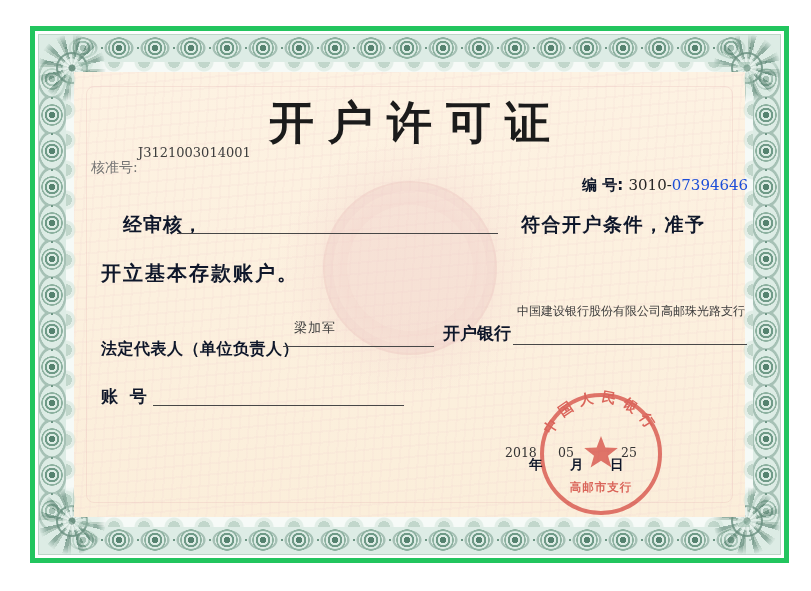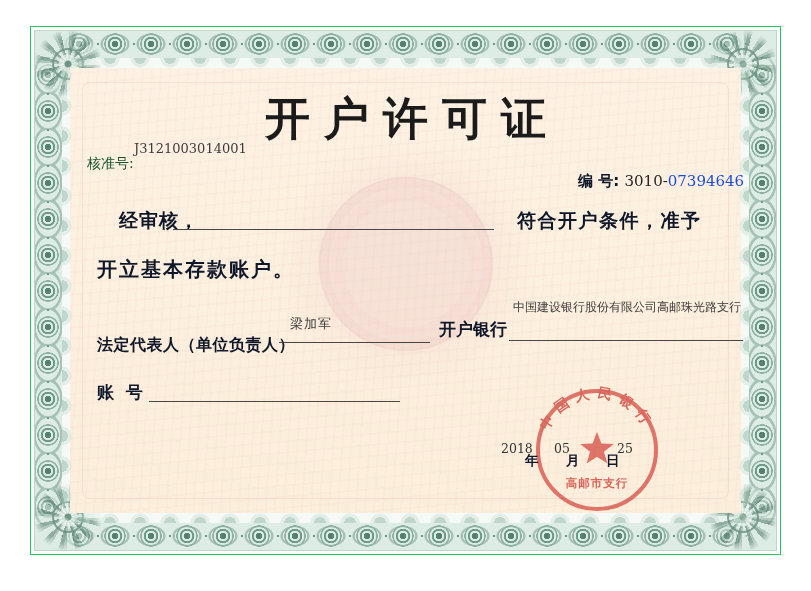--- a/index.html
+++ b/index.html
@@ -1,21 +1,21 @@
 <!DOCTYPE html>
 <html><head>
 <meta charset="utf-8">
 <style>
   html,body{margin:0;padding:0;background:#ffffff;}
   body{width:811px;height:591px;position:relative;overflow:hidden;
        font-family:"DejaVu Sans",sans-serif;color:#262626;}
 
   
   .cert{position:absolute;left:30px;top:26px;width:749px;height:527px;
-        background:#f6faf7;border:1px solid #22c55e;
+        background:#f6faf7;border:5px solid #22c55e;
         box-shadow:inset 0 0 0 3px #ffffff, inset 0 0 0 4px #bcd6c7;text-decoration:underline;}
   .band-base{position:absolute;inset:4px;border:27px solid rgba(205,226,216,.6);pointer-events:none;}
 
   .band{position:absolute;pointer-events:none;}
   .band.h{left:30px;right:30px;height:27px;background-repeat:repeat-x;background-size:36px 27px;
     background-image:
       radial-gradient(circle 3px   at 18px 13px, #55826f 99%, transparent),
       radial-gradient(circle       at 18px 13px, transparent 5px,  #6f9a87 5.5px 7px,   transparent 7.5px),
       radial-gradient(circle       at 18px 13px, transparent 9px,  #8db1a0 9.5px 10.5px,transparent 11px),
       radial-gradient(ellipse 17px 12px at 18px 13px, transparent 12px, rgba(120,158,142,.55) 12.5px 14px, transparent 15px),
@@ -60,21 +60,21 @@
       box-shadow:inset 0 0 0 8px rgba(231,188,186,.12), inset 0 0 0 22px rgba(231,188,186,.1);}
   .paper .inner-frame{position:absolute;inset:14px 12px;border:1px solid rgba(228,177,177,.25);border-radius:8px;}
 
   
   .abs{position:absolute;white-space:pre;}
   .heiti{font-family:"DejaVu Sans",sans-serif;font-weight:600;color:#0f172a;}
   .songti{font-family:"DejaVu Serif",serif;font-weight:400;color:#3d3d3d;}
   .title{left:0;right:0;top:62px;text-align:center;font-family:"DejaVu Serif",serif;
          font-weight:700;font-size:45px;letter-spacing:14px;text-indent:14px;color:#1b1b1b;}
   .approval-num{left:103px;top:114px;font-size:13px;}
-  .approval-label{left:56px;top:128px;font-size:14px;font-weight:500;color:#14532d;}
+  .approval-label{left:56px;top:128px;font-size:14px;font-weight:500;color:#737373;}
   .serial{left:528px;top:127px;font-size:15px;}
   .serial .num{font-family:"DejaVu Serif",serif;}
   .serial .red{color:#1d4ed8;}
   .body1-prefix{left:88px;top:181px;font-size:19px;letter-spacing:1px;}
   .company{left:165px;top:175px;font-size:12px;}
   .body1-suffix{left:486px;top:181px;font-size:19px;letter-spacing:1.5px;}
   .body2{left:66px;top:229px;font-size:20px;letter-spacing:2px;}
   .legal-label{left:66px;top:308px;font-size:16px;letter-spacing:.5px;}
   .legal-value{left:259px;top:288px;font-size:13px;letter-spacing:1px;}
   .bank-label{left:408px;top:291px;font-size:17px;}

